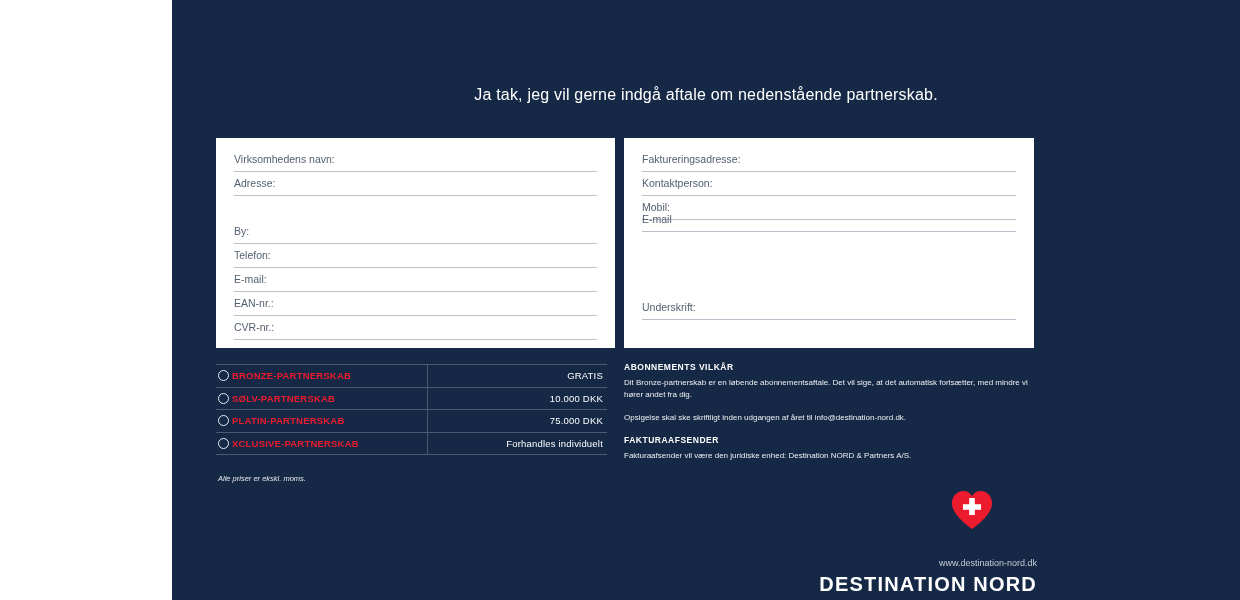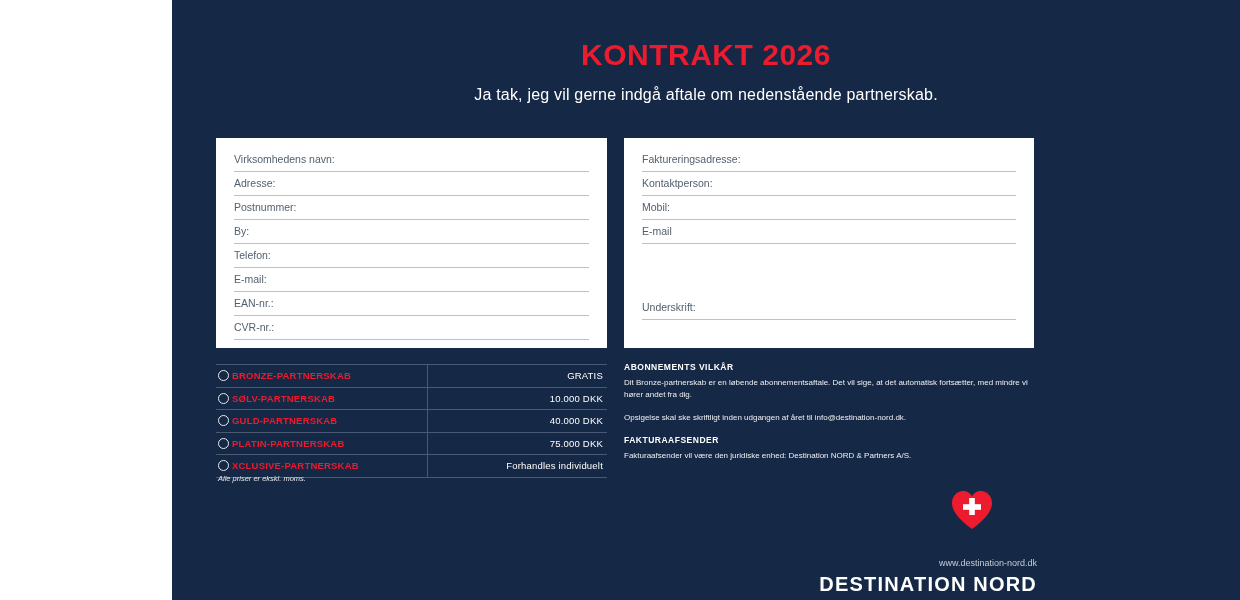--- a/index.html
+++ b/index.html
@@ -50,21 +50,21 @@
     font-size: 16px;
     font-weight: normal;
     letter-spacing: 0.2px;
   }
 
   
   .card {
     position: absolute;
     background: #ffffff;
   }
-  #card-left  { left: 44px;  top: 138px; width: 391px; height: 210px; }
+  #card-left  { left: 44px;  top: 138px; width: 391px; height: 210px; padding-left: 8px; }
   #card-right { left: 452px; top: 138px; width: 410px; height: 210px; }
 
   .field {
     position: absolute;
     left: 18px;
     right: 18px;
     height: 24px;
     border-bottom: 1px solid #b9c2cd;
     color: #53606f;
     font-size: 10.5px;
@@ -186,63 +186,54 @@
     font-size: 9px;
     white-space: nowrap;
   }
 </style>
 </head>
 <body>
 
 <div class="page">
   <div class="doc">
 
-    <div class="title">KONTRAKT 2026</div>
     <div class="subtitle">Ja tak, jeg vil gerne indgå aftale om nedenstående partnerskab.</div>
 
     <div class="card" id="card-left">
       <div class="field" style="top:10px"><span class="lbl">Virksomhedens navn:</span></div>
       <div class="field" style="top:34px"><span class="lbl">Adresse:</span></div>
-      <div class="field" style="top:58px"><span class="lbl">Postnummer:</span></div>
       <div class="field" style="top:82px"><span class="lbl">By:</span></div>
       <div class="field" style="top:106px"><span class="lbl">Telefon:</span></div>
       <div class="field" style="top:130px"><span class="lbl">E-mail:</span></div>
       <div class="field" style="top:154px"><span class="lbl">EAN-nr.:</span></div>
       <div class="field" style="top:178px"><span class="lbl">CVR-nr.:</span></div>
     </div>
 
     <div class="card" id="card-right">
       <div class="field" style="top:10px"><span class="lbl">Faktureringsadresse:</span></div>
       <div class="field" style="top:58px"><span class="lbl">Mobil:</span></div>
       <div class="field" style="top:34px"><span class="lbl">Kontaktperson:</span></div>
-      <div class="field" style="top:82px"><span class="lbl">E-mail</span></div>
+      <div class="field" style="top:70px"><span class="lbl">E-mail</span></div>
       <div class="field" style="top:158px"><span class="lbl">Underskrift:</span></div>
     </div>
 
     <div class="pkg-table">
       <div class="pkg-row">
         <div class="pkg-left">
           <span class="radio"></span>
           <span class="pkg-name">BRONZE-PARTNERSKAB</span>
         </div>
         <div class="pkg-price">GRATIS</div>
       </div>
       <div class="pkg-row">
         <div class="pkg-left">
           <span class="radio"></span>
           <span class="pkg-name">SØLV-PARTNERSKAB</span>
         </div>
         <div class="pkg-price">10.000 DKK</div>
-      </div>
-      <div class="pkg-row">
-        <div class="pkg-left">
-          <span class="radio"></span>
-          <span class="pkg-name">GULD-PARTNERSKAB</span>
-        </div>
-        <div class="pkg-price">40.000 DKK</div>
       </div>
       <div class="pkg-row">
         <div class="pkg-left">
           <span class="radio"></span>
           <span class="pkg-name">PLATIN-PARTNERSKAB</span>
         </div>
         <div class="pkg-price">75.000 DKK</div>
       </div>
       <div class="pkg-row">
         <div class="pkg-left">

